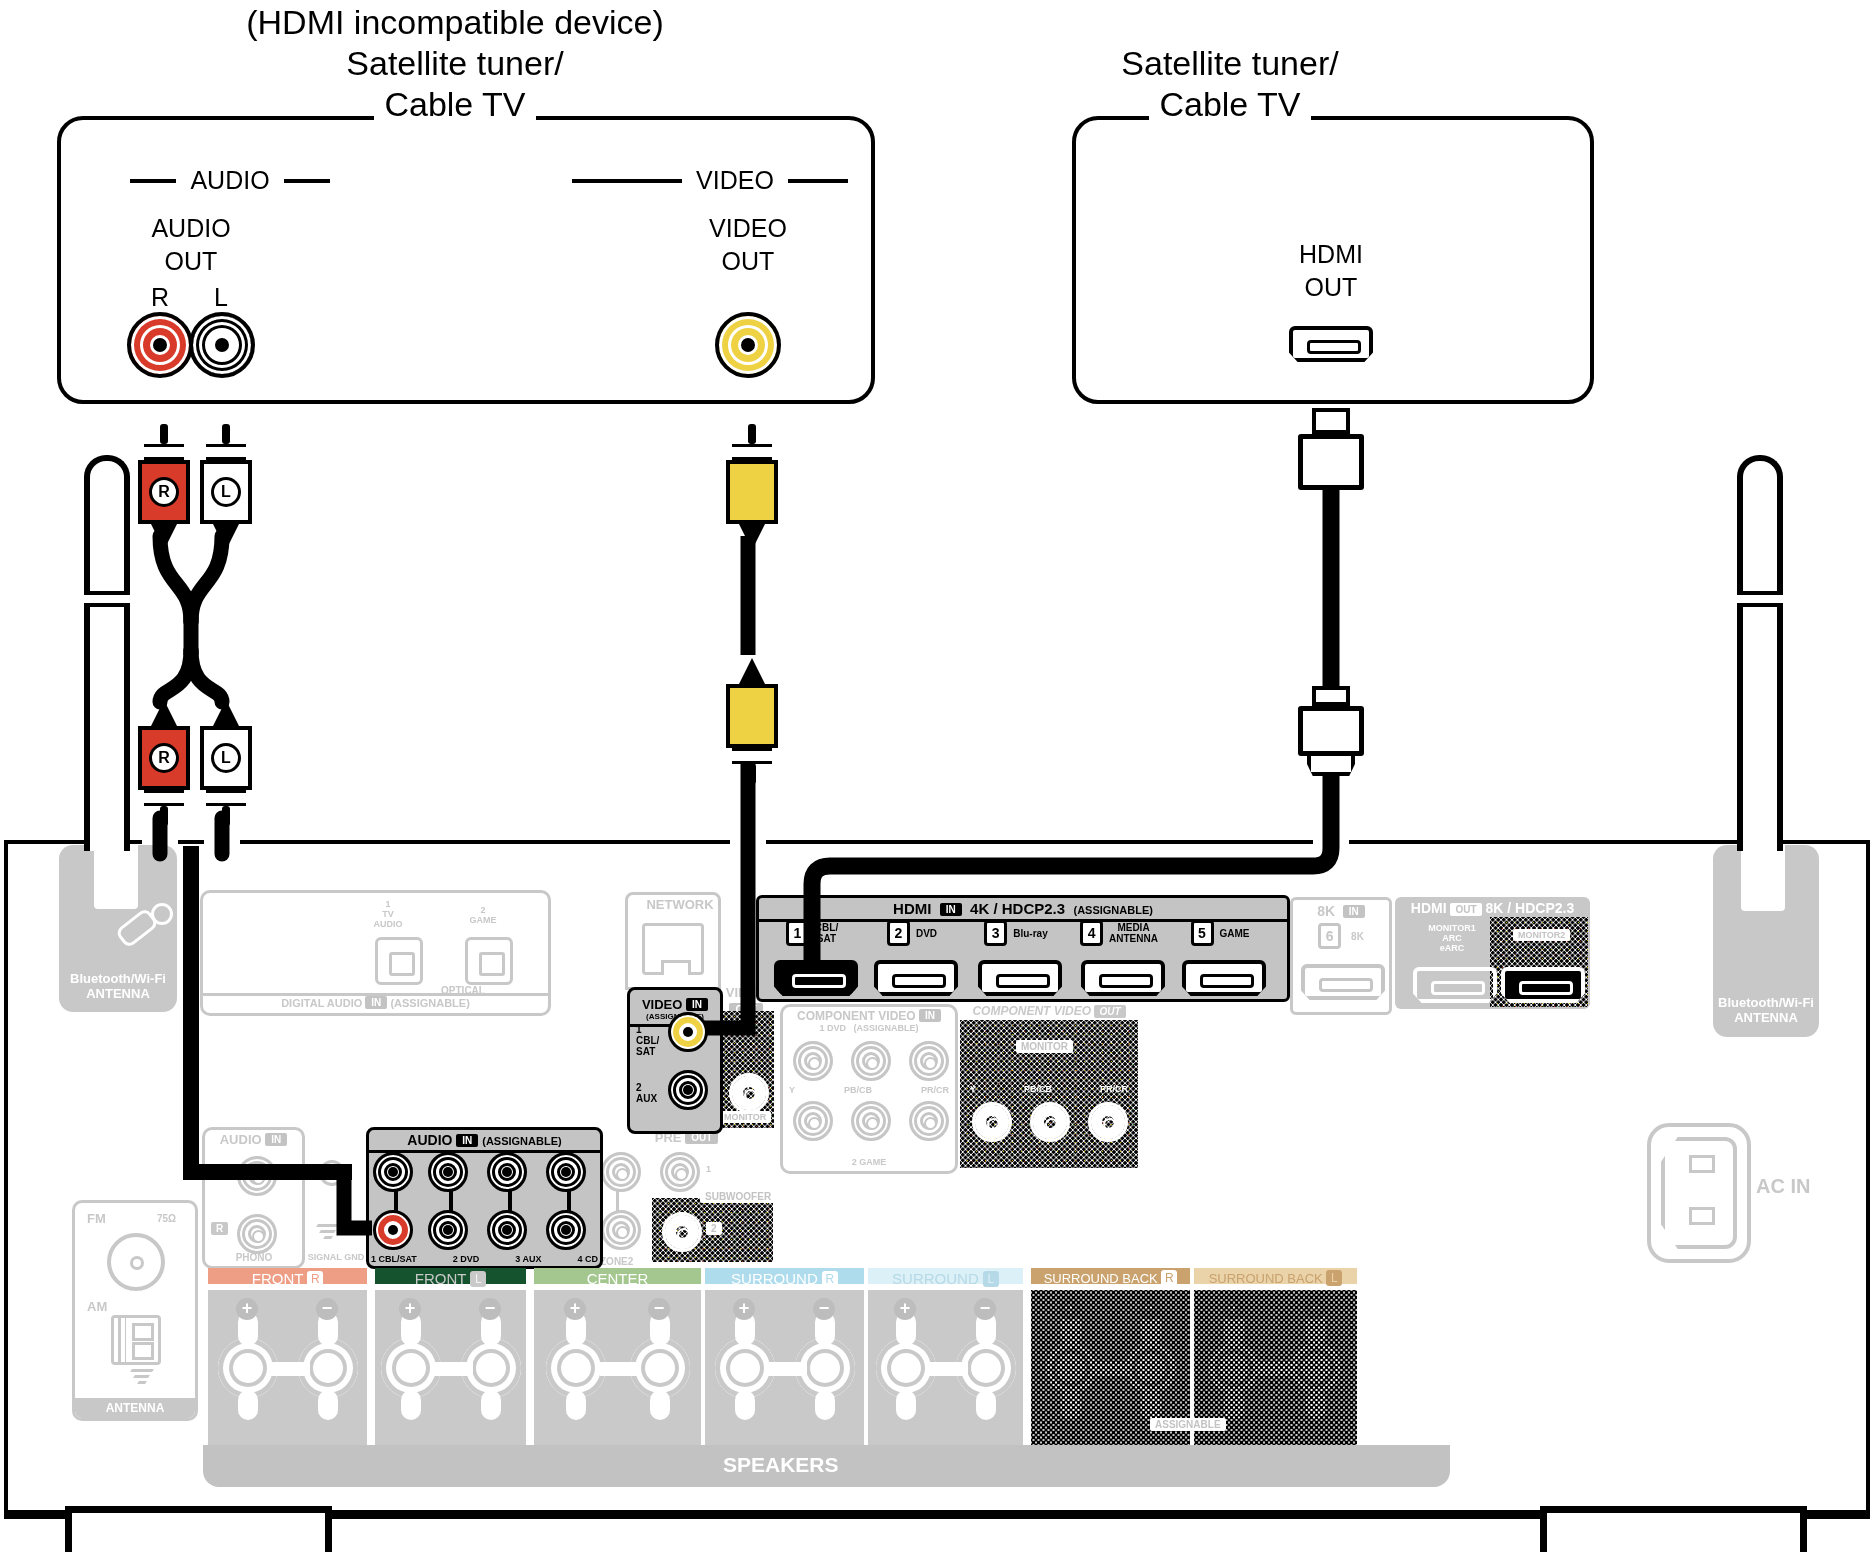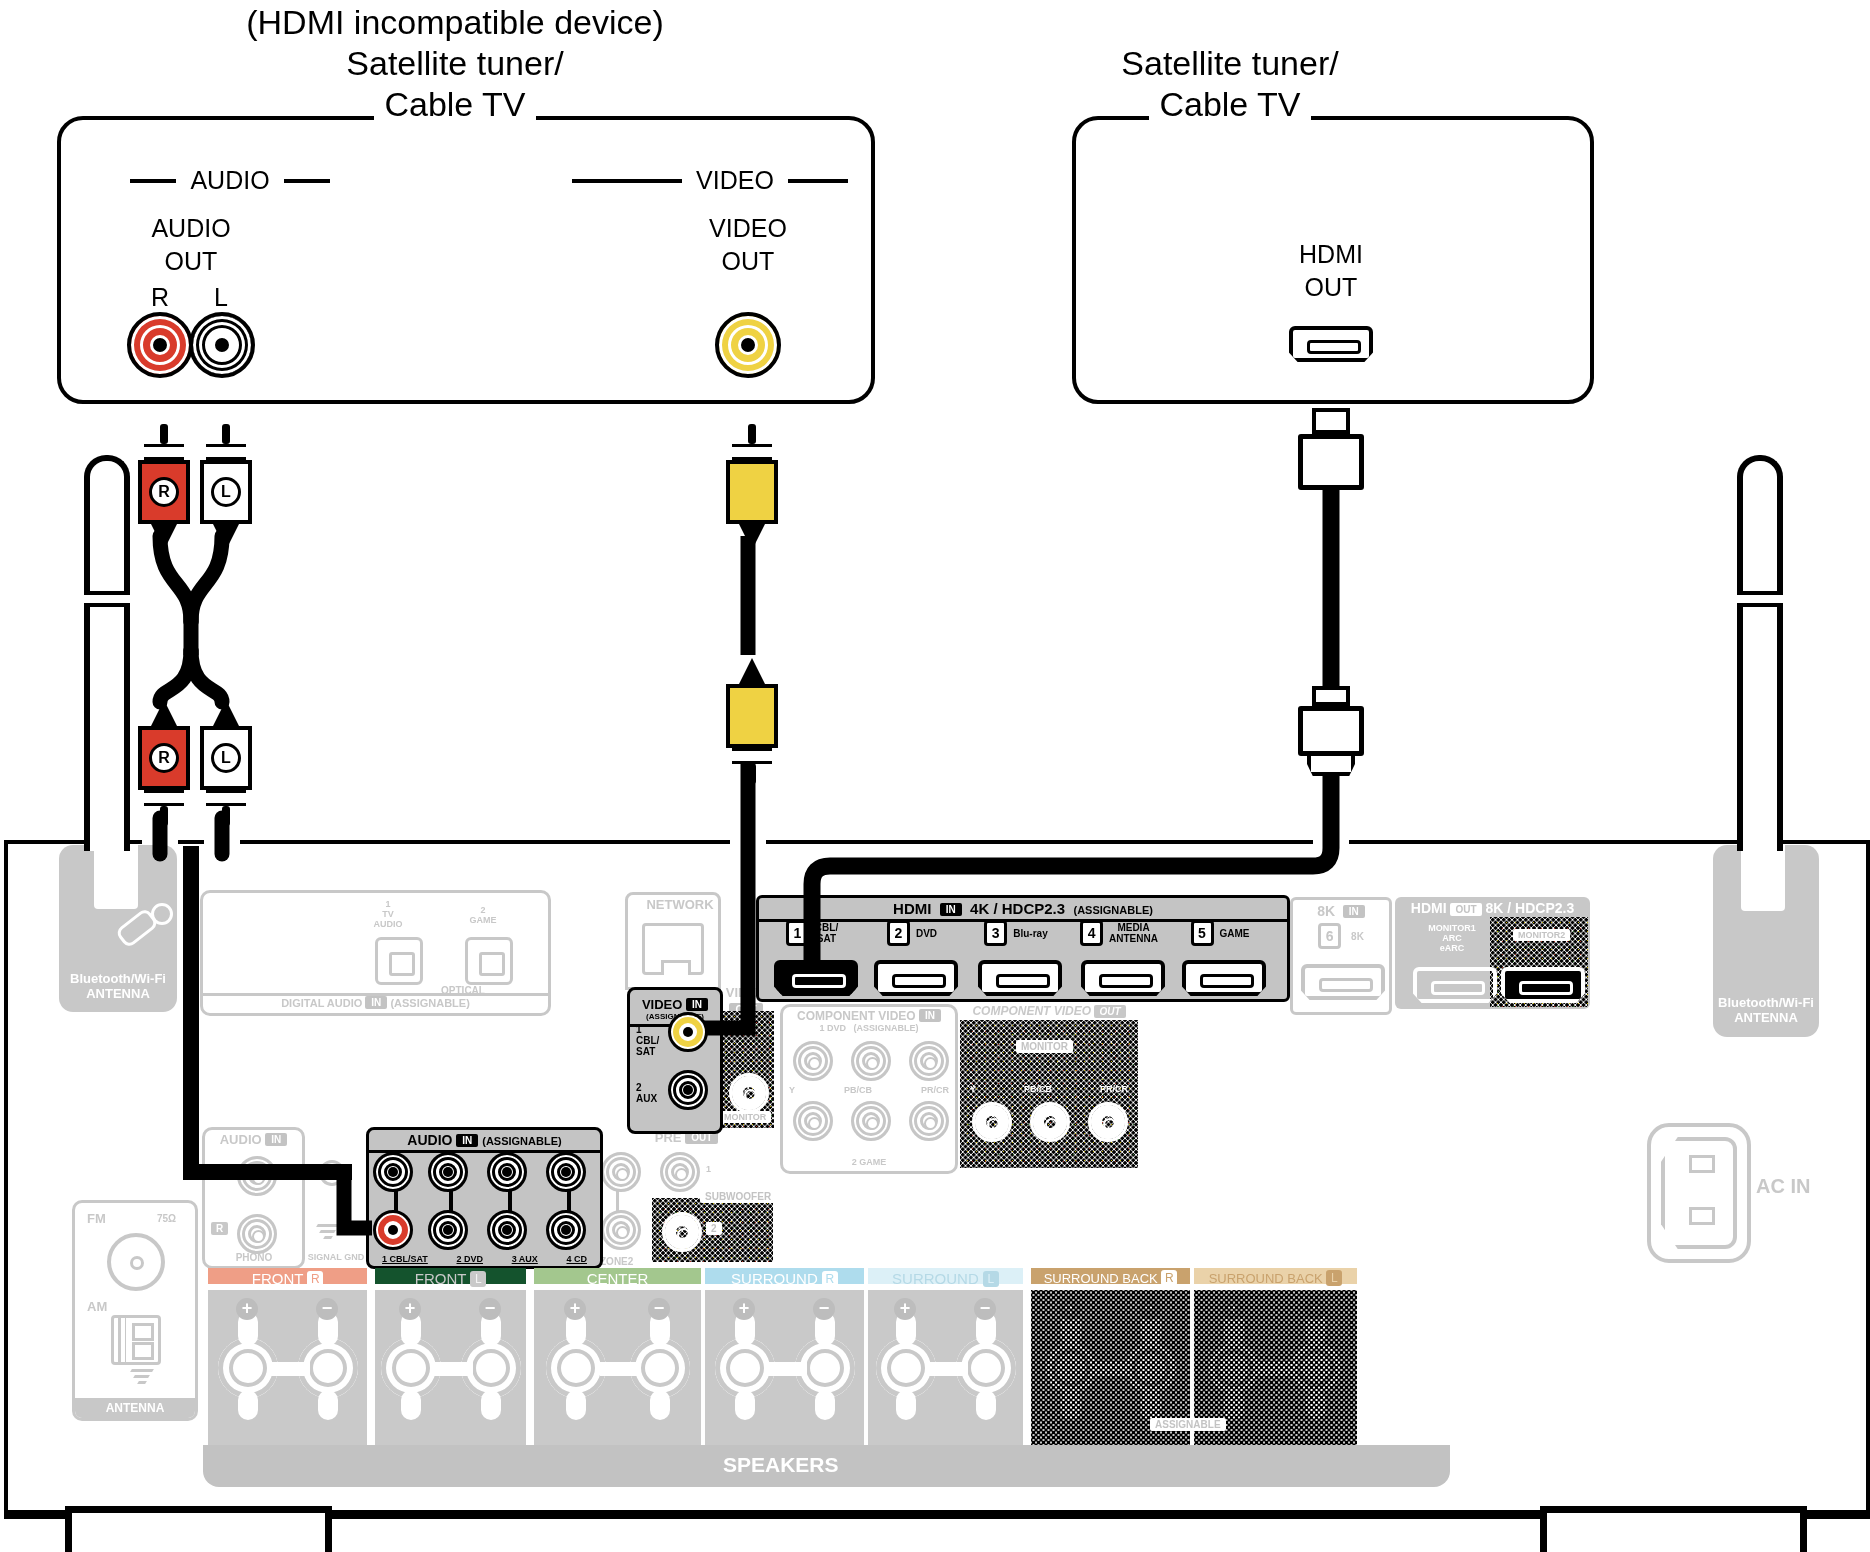--- a/index.html
+++ b/index.html
@@ -448,21 +448,21 @@
     <div class="tc" style="margin-top:2px;font-size:14px;font-weight:bold;">
       <span>AUDIO</span>
       <span class="bdg">IN</span>
       <span style="font-size:11px;">(ASSIGNABLE)</span>
     </div>
     <div style="border-top:3px solid #000;margin-top:2px;"></div>
     <div class="abs" style="left:25px;top:44px;width:4px;height:60px;background:#000;"></div>
     <div class="abs" style="left:80px;top:44px;width:4px;height:60px;background:#000;"></div>
     <div class="abs" style="left:139px;top:44px;width:4px;height:60px;background:#000;"></div>
     <div class="abs" style="left:198px;top:44px;width:4px;height:60px;background:#000;"></div>
-    <div class="abs t9" style="left:0px;bottom:2px;width:100%;display:flex;justify-content:space-between;padding:0 13px;box-sizing:border-box;text-decoration:underline;">
+    <div class="abs t9" style="left:0px;bottom:2px;width:100%;display:flex;justify-content:space-between;padding:0 2px;box-sizing:border-box;">
       <span>1 CBL/SAT</span>
       <span>2 DVD</span>
       <span>3 AUX</span>
       <span>4 CD</span>
     </div>
   </div>
   <div class="abs jack-sm" style="left:373px;top:1152px;"></div>
   <div class="abs jack-sm" style="left:428px;top:1152px;"></div>
   <div class="abs jack-sm" style="left:487px;top:1152px;"></div>
   <div class="abs jack-sm" style="left:546px;top:1152px;"></div>

